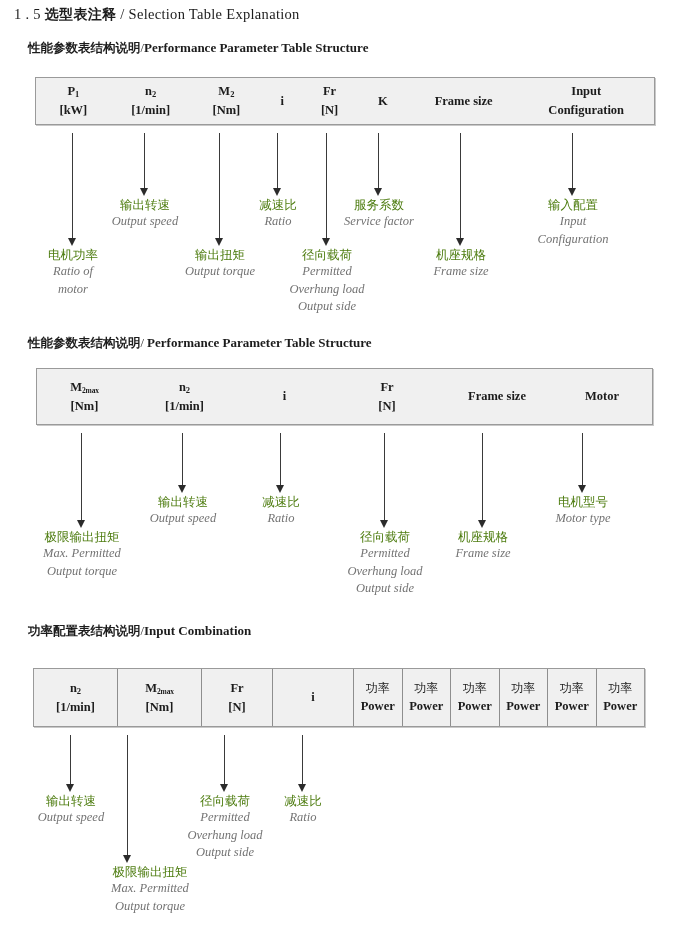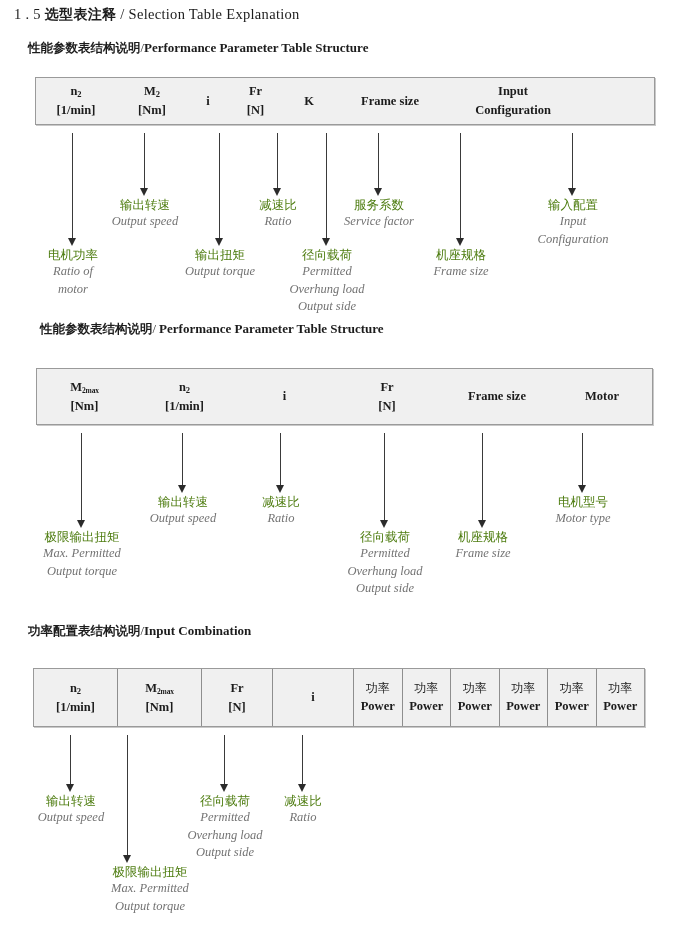--- a/index.html
+++ b/index.html
@@ -138,20 +138,24 @@
   <span class="cn">选型表注释</span>
   <span class="en">/</span>
   <span class="en">Selection Table Explanation</span>
 </div>
 
 <div class="abs sec-title" style="left:28px; top:40px;">
   <span class="cn">性能参数表结构说明</span><span class="sep">/</span><span class="en">Performance Parameter Table Structure</span>
 </div>
 
 <div class="abs tbl" style="left:35px; top:77px; width:620px; height:48px;">
+  <div class="cell" style="width:75px;">
+    <span><span>P</span><sub>1</sub></span>
+    <span class="l2">[kW]</span>
+  </div>
   <div class="cell" style="width:80px;">
     <span><span>n</span><sub>2</sub></span>
     <span class="l2">[1/min]</span>
   </div>
   <div class="cell" style="width:72px;">
     <span><span>M</span><sub>2</sub></span>
     <span class="l2">[Nm]</span>
   </div>
   <div class="cell" style="width:40px;">
     <span>i</span>
@@ -235,21 +239,21 @@
 <div class="abs note" style="left:461px; top:246px; transform:translateX(-50%);">
   <span class="cn">机座规格</span>
   <span class="en">Frame size</span>
 </div>
 <div class="abs note" style="left:573px; top:196px; transform:translateX(-50%);">
   <span class="cn">输入配置</span>
   <span class="en">Input</span>
   <span class="en">Configuration</span>
 </div>
 
-<div class="abs sec-title" style="left:28px; top:321px;margin-left:12px;">
+<div class="abs sec-title" style="left:28px; top:335px;">
   <span class="cn">性能参数表结构说明</span><span class="sep">/</span> <span class="en">Performance Parameter Table Structure</span>
 </div>
 
 <div class="abs tbl" style="left:36px; top:368px; width:617px; height:57px;">
   <div class="cell" style="width:95px;">
     <span><span>M</span><span class="msub">2max</span></span>
     <span class="l2">[Nm]</span>
   </div>
   <div class="cell" style="width:105px;">
     <span><span>n</span><sub>2</sub></span>

